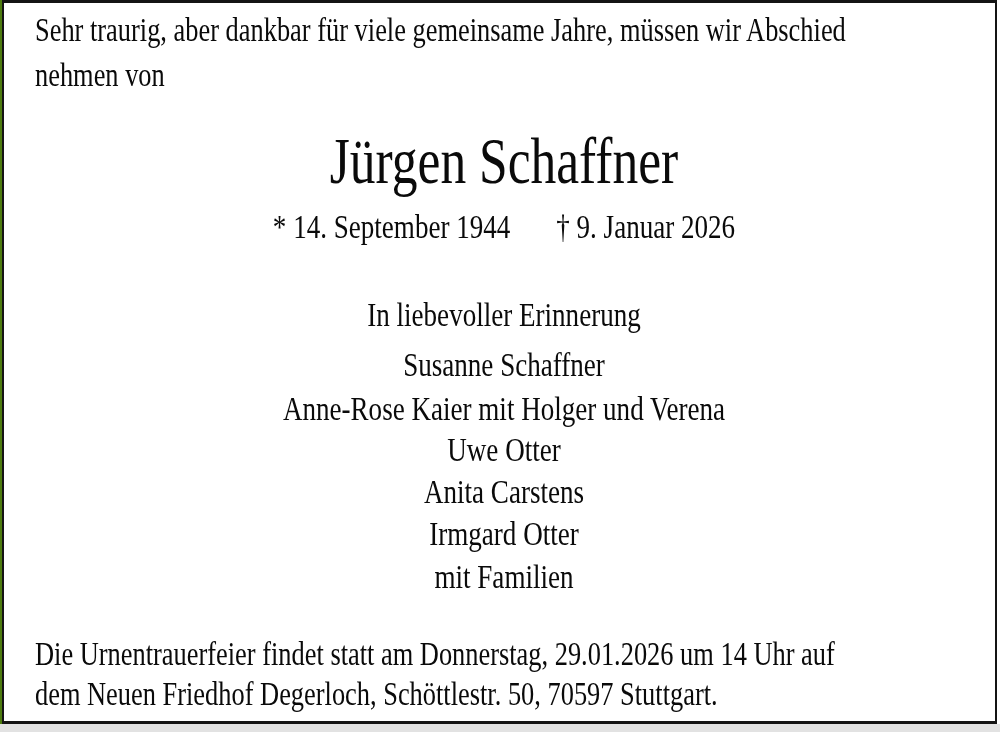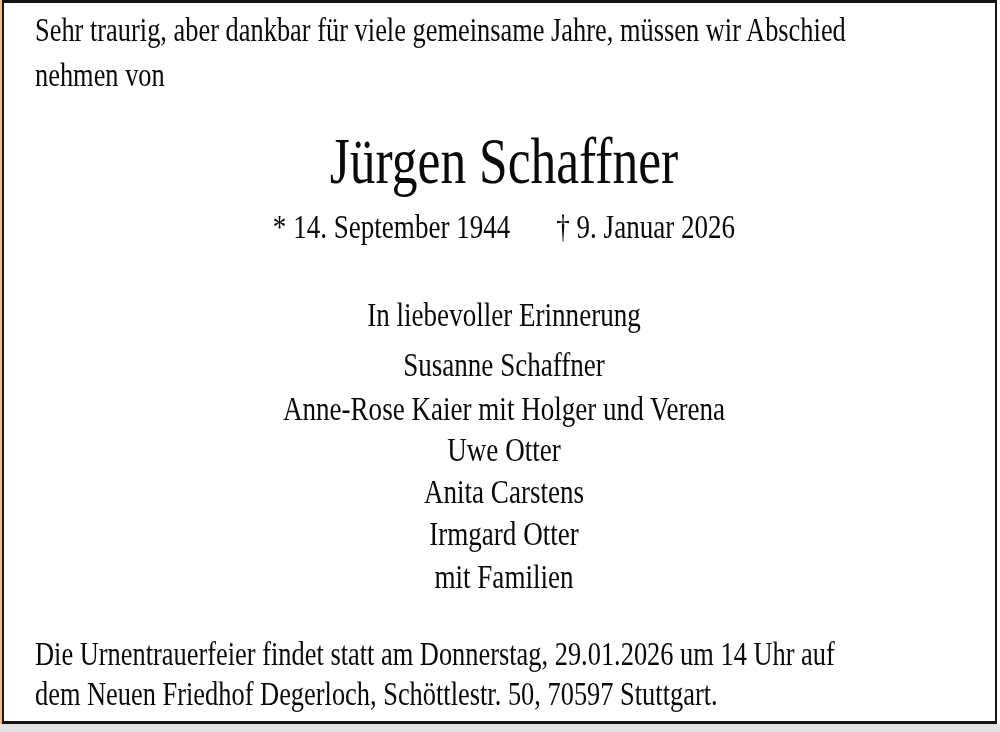--- a/index.html
+++ b/index.html
@@ -9,21 +9,21 @@
     height: 732px;
     background: #ffffff;
     overflow: hidden;
     font-family: "Liberation Serif", "DejaVu Serif", serif;
     color: #0a0a0a;
   }
   .page {
     position: relative;
     width: 995px;
     height: 732px;
-    background: #fdba74;
+    background: #4d7c0f;
   }
   
   .bottom-strip {
     position: absolute;
     left: 0;
     top: 724px;
     width: 1000px;
     height: 8px;
     background: #e2e2e2;
   }

